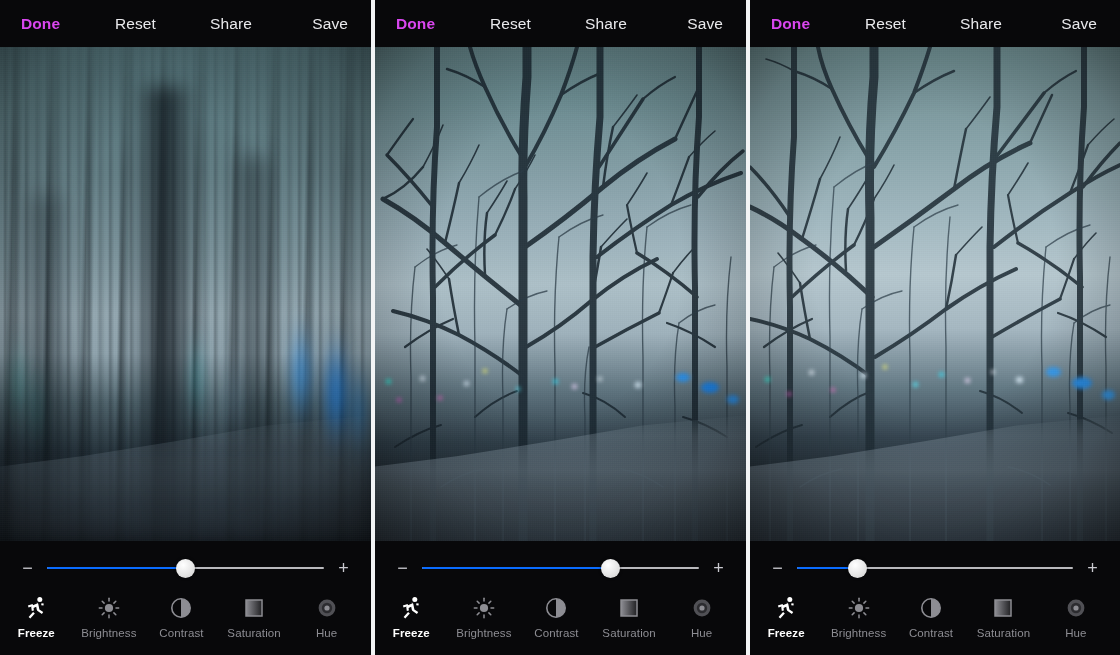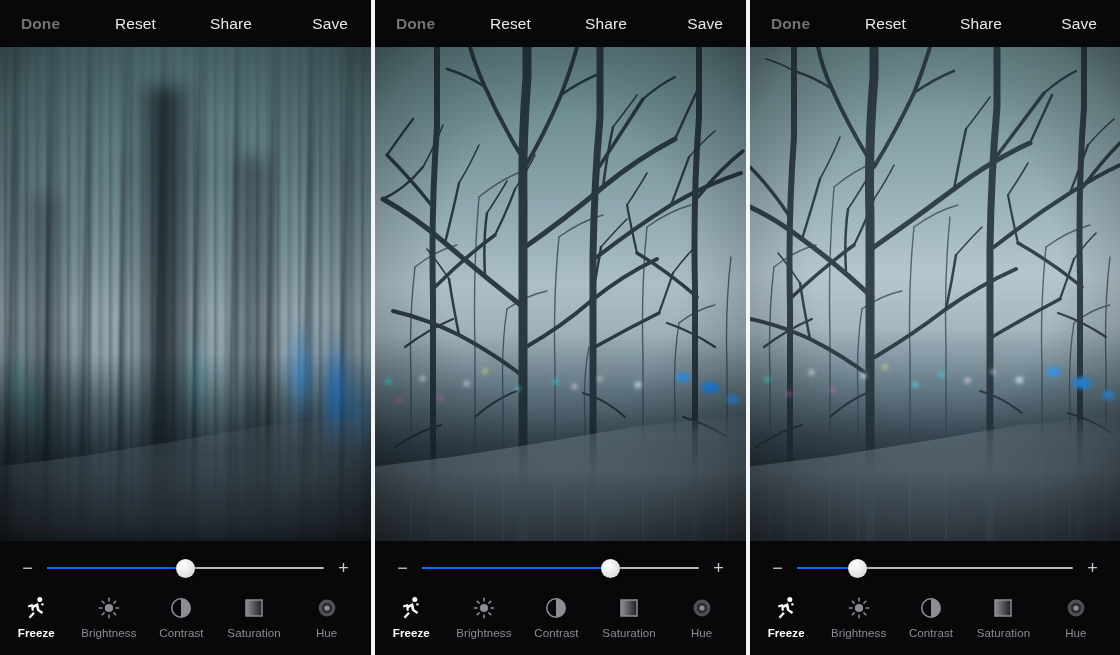--- a/index.html
+++ b/index.html
@@ -32,21 +32,21 @@
     position: relative;
   }
   .topbar .btn {
     position: absolute;
     font-size: 15.5px;
     letter-spacing: .1px;
     color: #e9e9ec;
     white-space: nowrap;
     cursor: default;
   }
-  .topbar .btn.done { color: #737373; font-weight: 600; }
+  .topbar .btn.done { color: #d946ef; font-weight: 600; }
   .tb-done  { left: 21px; }
   .tb-reset { left: 115px; }
   .tb-share { left: 210px; }
   .tb-save  { right: 23px; }
 
   
   .photo {
     position: relative;
     flex: 1 1 auto;
     overflow: hidden;

